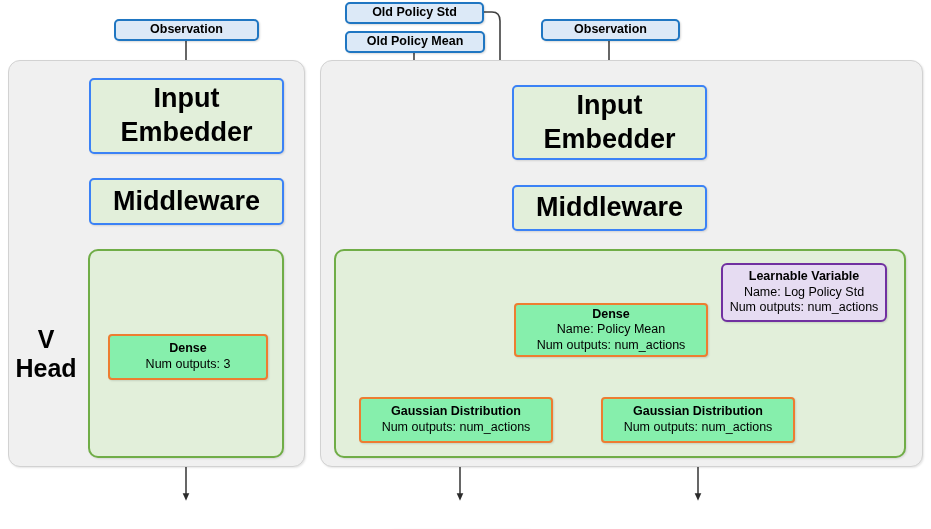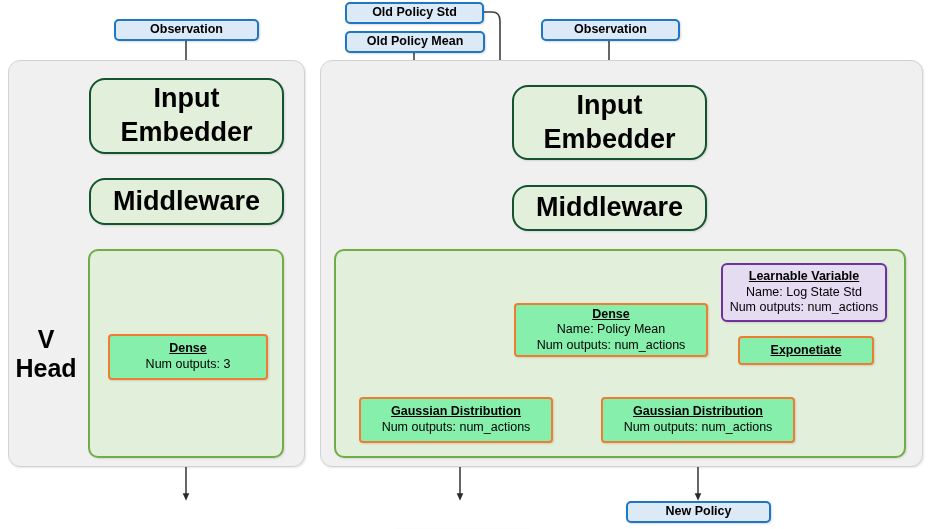--- a/index.html
+++ b/index.html
@@ -45,22 +45,22 @@
   
   .group-green {
     background: #e2efda;
     border: 2px solid #70ad47;
     border-radius: 10px;
     box-shadow: 1px 1px 2px rgba(0,0,0,0.10);
   }
   
   .block-green {
     background: #e2efda;
-    border: 2px solid #14532d;
-    border-radius: 16px;
+    border: 2px solid #3b82f6;
+    border-radius: 5px;
     box-shadow: 1px 1px 2px rgba(0,0,0,0.12);
     font-weight: bold;
     color: #000000;
     font-size: 27px;
   }
   
   .block-orange {
     background: #86efac;
     border: 2px solid #ed7d31;
     border-radius: 4px;
@@ -84,21 +84,20 @@
     color: #000000;
     font-weight: bold;
     font-size: 12.5px;
   }
   .io-line {
     white-space: nowrap;
   }
   .t-title {
     font-weight: bold;
     font-size: 12.5px;
-    text-decoration: underline;
   }
   .t-sub {
     font-weight: normal;
     font-size: 12.5px;
   }
   .head-label {
     position: absolute;
     font-weight: bold;
     font-size: 25px;
     color: #000000;
@@ -197,39 +196,33 @@
   </div>
 
   <div class="node block-orange" style="left:514px; top:303px; width:194px; height:54px;">
     <span class="t-title">Dense</span>
     <span class="t-sub">Name: Policy Mean</span>
     <span class="t-sub">Num outputs: num_actions</span>
   </div>
 
   <div class="node block-purple" style="left:721px; top:263px; width:166px; height:59px;">
     <span class="t-title">Learnable Variable</span>
-    <span class="t-sub">Name: Log State Std</span>
-    <span class="t-sub">Num outputs: num_actions</span>
-  </div>
-
-  <div class="node block-orange" style="left:738px; top:336px; width:136px; height:29px;">
-    <span class="t-title">Exponetiate</span>
-  </div>
+    <span class="t-sub">Name: Log Policy Std</span>
+    <span class="t-sub">Num outputs: num_actions</span>
+  </div>
+
 
   <div class="node block-orange" style="left:359px; top:397px; width:194px; height:46px;">
     <span class="t-title">Gaussian Distribution</span>
     <span class="t-sub">Num outputs: num_actions</span>
   </div>
 
   <div class="node block-orange" style="left:601px; top:397px; width:194px; height:46px;">
     <span class="t-title">Gaussian Distribution</span>
     <span class="t-sub">Num outputs: num_actions</span>
   </div>
 
   <div class="node block-blue" style="left:388px; top:501px; width:145px; height:22px;margin-top:28px;">
     <span class="io-line">Old Policy</span>
   </div>
 
-  <div class="node block-blue" style="left:626px; top:501px; width:145px; height:22px;">
-    <span class="io-line">New Policy</span>
-  </div>
 
 </div>
 
 </body></html>

